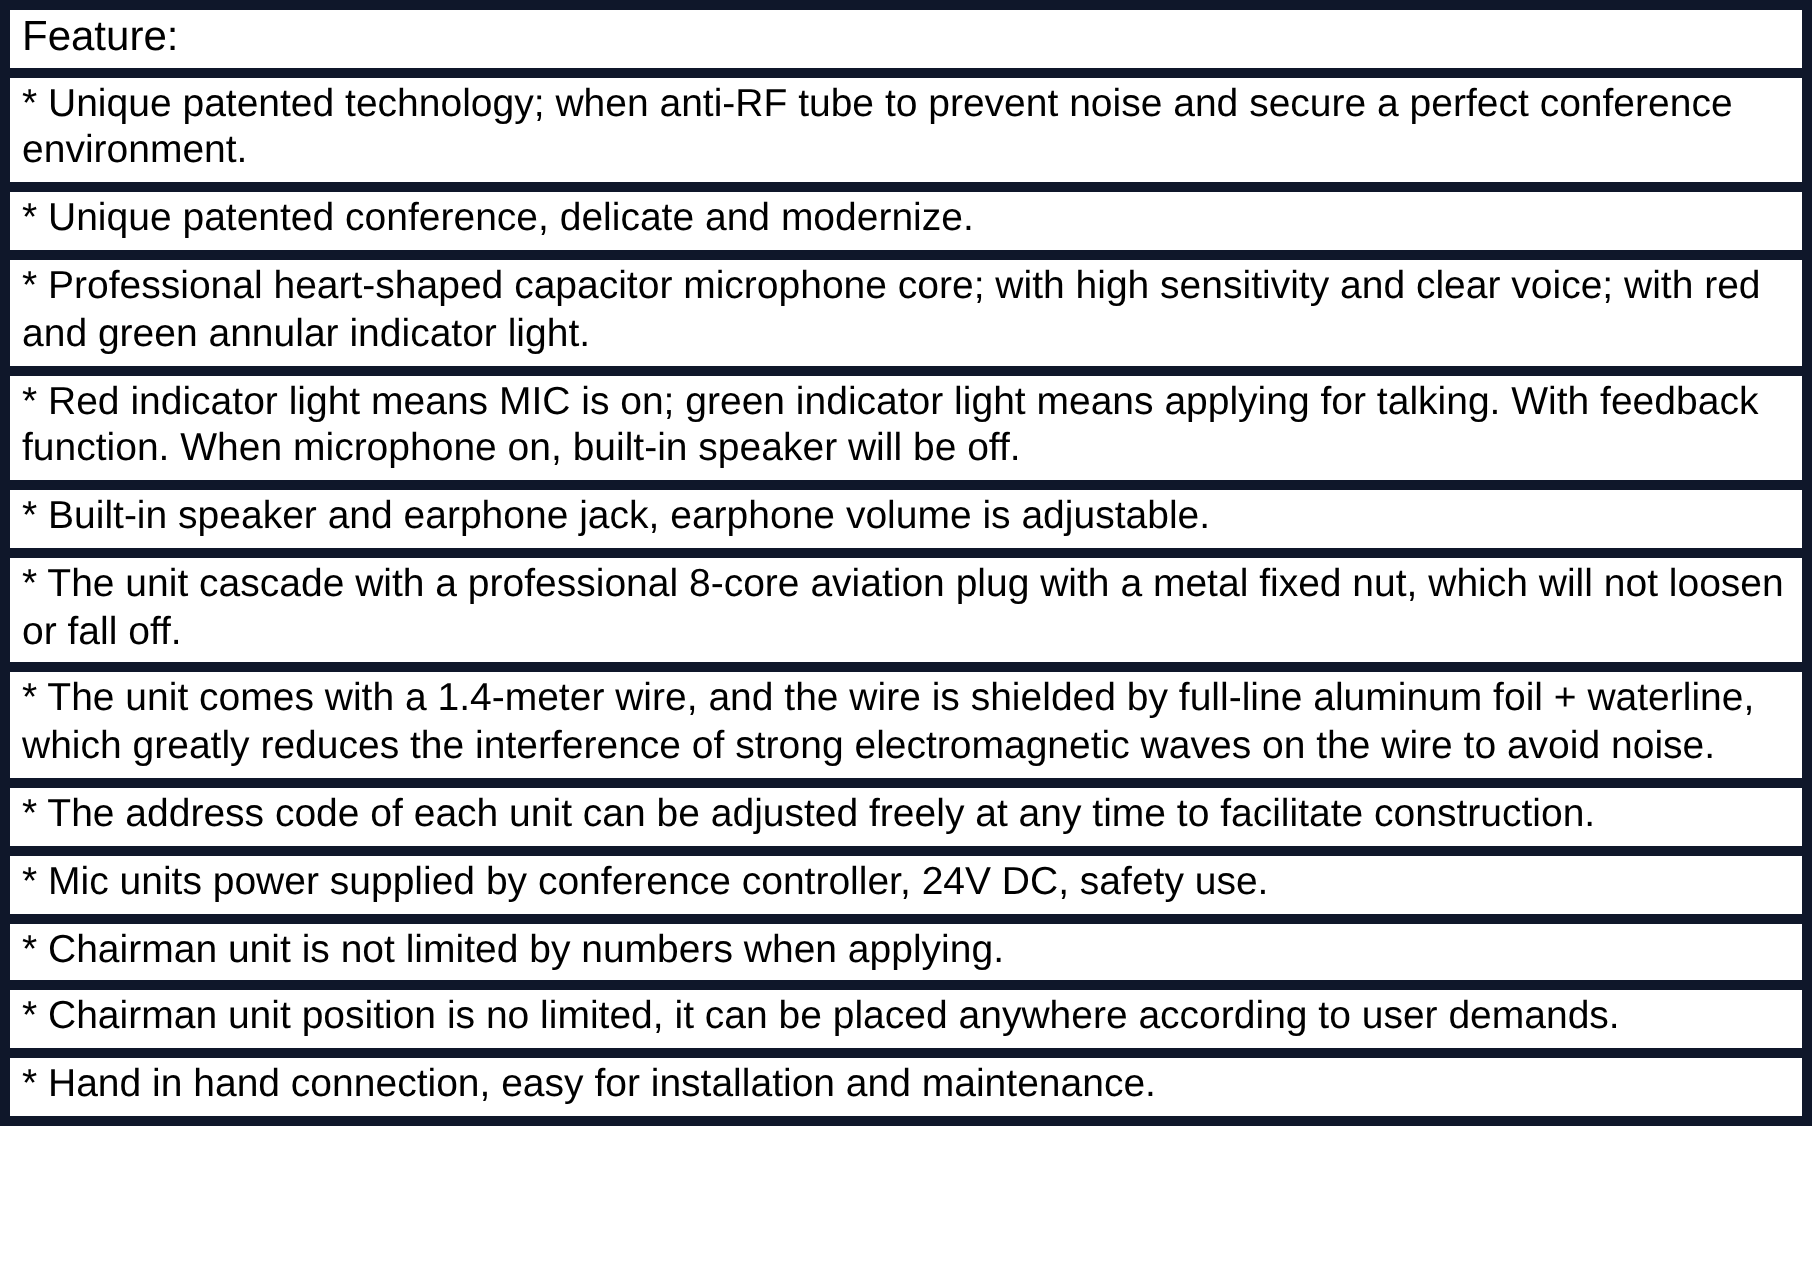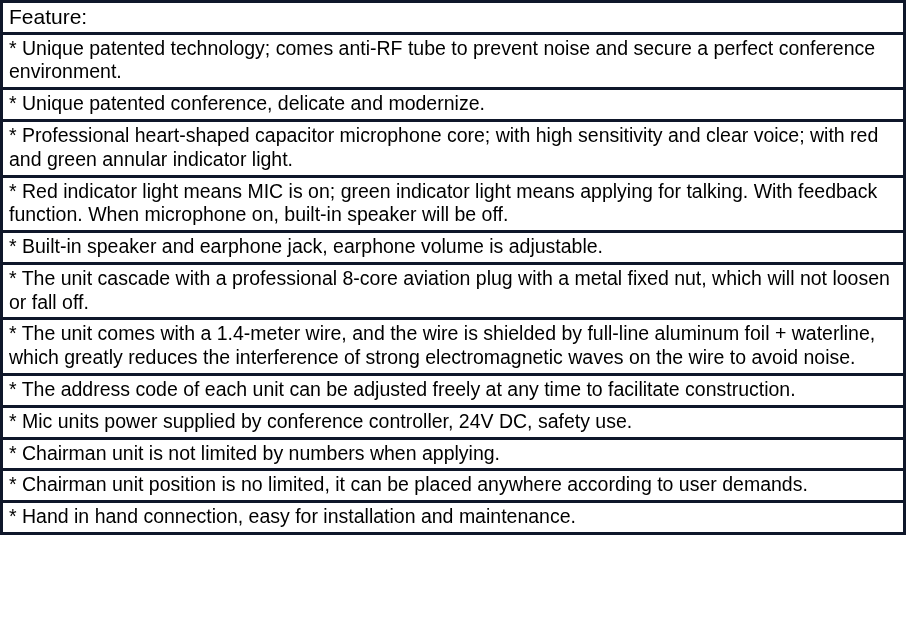--- a/index.html
+++ b/index.html
@@ -14,21 +14,21 @@
     color: #000000;
     overflow: hidden;
   }
   .feature-table {
     width: 906px;
     margin: 0;
     border-collapse: collapse;
     table-layout: fixed;
   }
   .feature-table td {
-    border: 3px solid #0f172a;
+    border: 5px solid #0f172a;
     padding: 2px 6px 3px 6px;
     font-size: 19.5px;
     line-height: 1.22;
     vertical-align: top;
     text-align: left;
     word-wrap: break-word;
   }
   .feature-table td.header-cell {
     font-size: 21px;
     padding-top: 1px;
@@ -37,21 +37,21 @@
 </style>
 </head>
 <body>
 
 <table class="feature-table">
   <tbody>
     <tr>
       <td class="header-cell">Feature:</td>
     </tr>
     <tr>
-      <td>* Unique patented technology; comes anti-RF tube to prevent noise and secure a perfect conference environment.</td>
+      <td>* Unique patented technology; when anti-RF tube to prevent noise and secure a perfect conference environment.</td>
     </tr>
     <tr>
       <td>* Unique patented conference, delicate and modernize.</td>
     </tr>
     <tr>
       <td>* Professional heart-shaped capacitor microphone core; with high sensitivity and clear voice; with red and green annular indicator light.</td>
     </tr>
     <tr>
       <td>* Red indicator light means MIC is on; green indicator light means applying for talking. With feedback function. When microphone on, built-in speaker will be off.</td>
     </tr>

